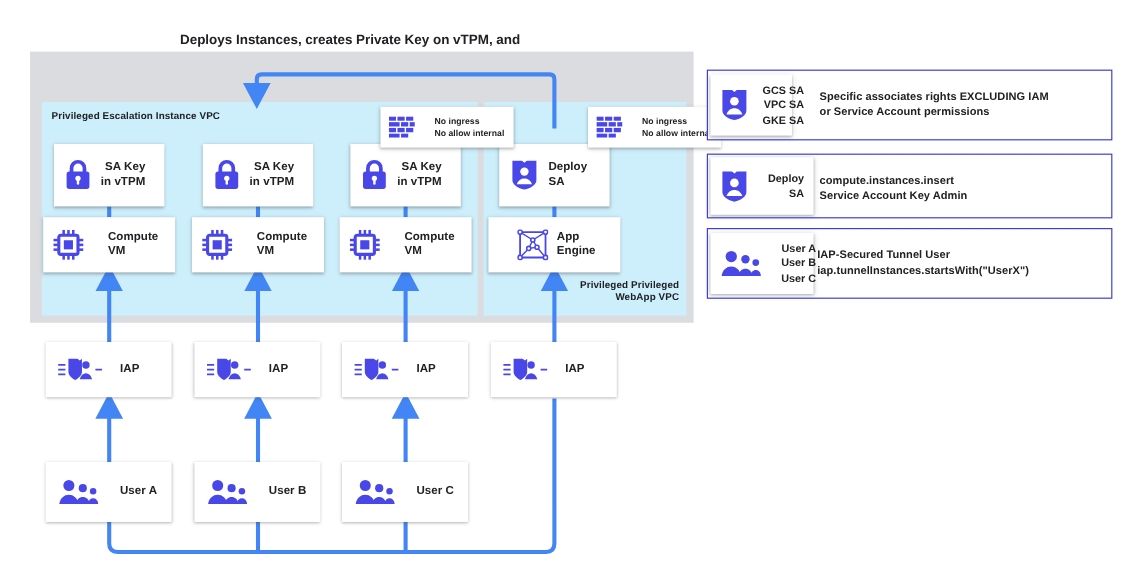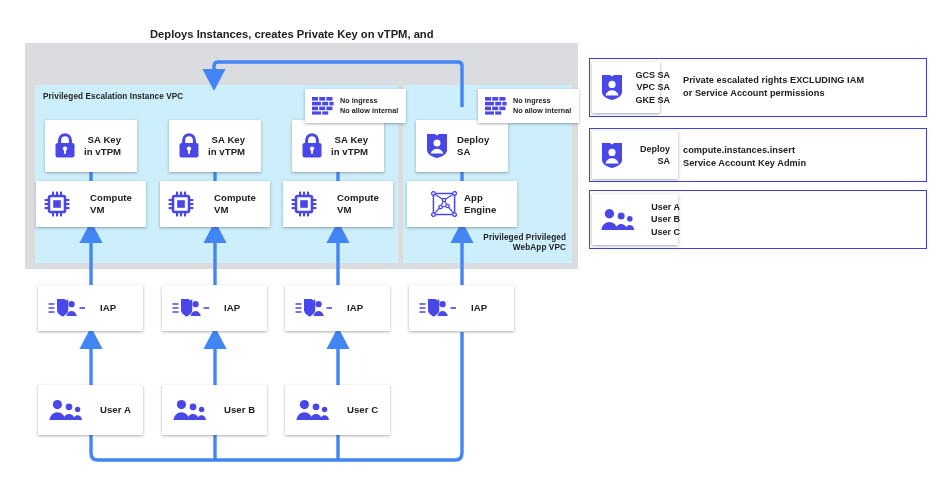--- a/index.html
+++ b/index.html
@@ -46,21 +46,21 @@
 
   
   .cvm { width: 110px; height: 46px; padding-left: 8px; gap: 20px; }
 
   
   .deploysa { width: 92px; height: 52px; padding-left: 9px; gap: 8px; }
   .appeng   { width: 110px; height: 46px; padding-left: 24px; gap: 7px; }
 
   
   .fw {
-    height: 34px; padding: 0 8px 0 7px; gap: 6px;
+    height: 34px; padding: 0 8px 0 7px; gap: 16px; margin-left: 12px;
   }
   .fw .lbl { font-size: 7.2px; font-weight: bold; line-height: 1.35; }
 
   
   .iap { width: 105px; height: 46px; padding-left: 10px; gap: 6px; }
 
   
   .usr { width: 105px; height: 50px; padding-left: 10px; gap: 8px; }
 
   
@@ -456,21 +456,21 @@
           <path d="M5.4 22.4c1.1-3.4 3.7-5.1 6.6-5.1s5.5 1.7 6.6 5.1z" fill="#fff"></path>
         </svg>
     </span>
     <span class="chiplbl">
       <span>GCS SA</span><br>
       <span>VPC SA</span><br>
       <span>GKE SA</span>
     </span>
   </div>
   <div class="legend-text" style="left:683px; top:74px; width:238px;">
-    <span>Private escalated rights EXCLUDING IAM</span><br><span>or Service Account permissions</span>
+    <span>Specific associates rights EXCLUDING IAM</span><br><span>or Service Account permissions</span>
   </div>
 
   <div class="legend-box" style="left:589px; top:128px; width:338px; height:54px;"></div>
   <div class="legend-chip" style="left:592px; top:131px; width:86px; height:48px;">
     <span class="icn">
       <svg width="24" height="29" viewBox="0 0 24 29">
           <path d="M2 2h8l2 1.6L14 2h8v17c0 3.8-4.6 6.9-10 8.1C6.6 25.9 2 22.8 2 19z" fill="#4a47e8"></path>
           <circle cx="12" cy="11.4" r="3.6" fill="#fff"></circle>
           <path d="M5.4 22.4c1.1-3.4 3.7-5.1 6.6-5.1s5.5 1.7 6.6 5.1z" fill="#fff"></path>
         </svg>
@@ -497,14 +497,17 @@
             <path d="M25.3 22c.4-3.1 2.3-4.9 4.5-4.9s4.1 1.8 4.5 4.9z"></path>
           </g>
         </svg>
     </span>
     <span class="chiplbl">
       <span>User A</span><br>
       <span>User B</span><br>
       <span>User C</span>
     </span>
   </div>
+  <div class="legend-text" style="left:681px; top:206px; width:244px;">
+    <span>IAP-Secured Tunnel User</span><br><span>iap.tunnelInstances.startsWith("UserX")</span>
+  </div>
 
 </div>
 
 </body></html>

